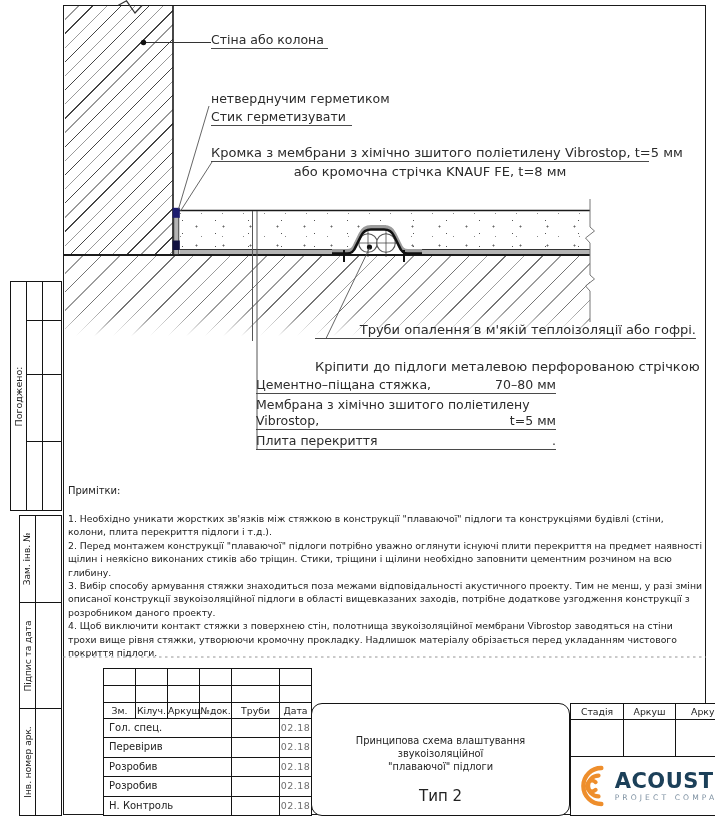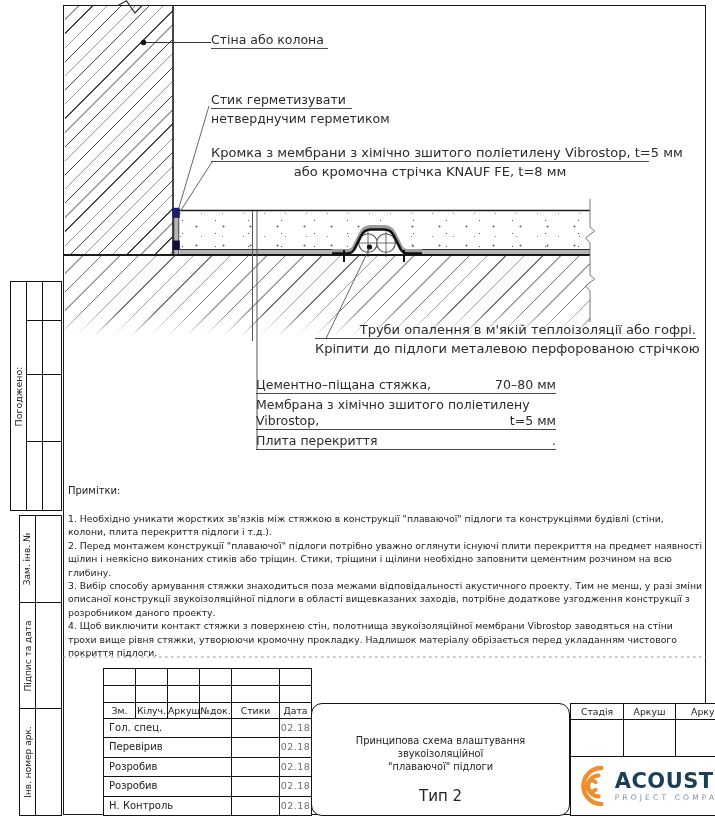--- a/index.html
+++ b/index.html
@@ -103,32 +103,32 @@
     <line x1="212" y1="162" x2="180.5" y2="211" stroke="#555" stroke-width="0.9"></line>
     <circle cx="369.5" cy="247" r="2.6" fill="#111"></circle>
     <line x1="369.5" y1="248" x2="326" y2="338.5" stroke="#555" stroke-width="0.9"></line>
 
     <line x1="63" y1="657" x2="706" y2="657" stroke="#888" stroke-width="0.9" stroke-dasharray="2.5 3.5"></line>
   </svg>
 
   <div class="abs lbl ul" style="left:211px;top:32px;padding-right:4px;">Стіна або колона</div>
 
   <div class="abs" style="left:211px;top:89px;">
+    <div class="lbl" style="margin-top:2px;">нетверднучим герметиком</div>
     <div class="lbl ul" style="display:inline-block;padding-right:6px;">Стик герметизувати</div>
-    <div class="lbl" style="margin-top:2px;">нетверднучим герметиком</div>
   </div>
 
   <div class="abs" style="left:211px;top:145px;width:438px;">
     <div class="lbl-sm ul">Кромка з мембрани з хімічно зшитого поліетилену Vibrostop, t=5 мм</div>
     <div class="lbl-sm" style="text-align:center;margin-top:2px;">або кромочна стрічка KNAUF FE, t=8 мм</div>
   </div>
 
   <div class="abs" style="left:315px;top:322px;width:381px;">
     <div class="lbl-sm ul" style="text-align:right;">Труби опалення в м'якій теплоізоляції або гофрі.</div>
-    <div class="lbl-sm" style="text-align:left;margin-top:2px;">Кріпити до підлоги металевою перфорованою стрічкою</div>
+    <div class="lbl-sm" style="text-align:left;margin-top:20px;">Кріпити до підлоги металевою перфорованою стрічкою</div>
   </div>
 
   <div class="abs layer-row ul" style="left:256px;top:377px;">
     <span>Цементно–піщана стяжка,</span>
     <span>70–80 мм</span>
   </div>
   <div class="abs layer-row" style="left:256px;top:397px;">
     <span>Мембрана з хімічно зшитого поліетилену</span>
   </div>
   <div class="abs layer-row ul" style="left:256px;top:413px;">
@@ -208,21 +208,21 @@
         <div class="tb-cell br" style="width:32px;"></div>
         <div class="tb-cell br" style="width:32px;"></div>
         <div class="tb-cell br" style="width:48px;"></div>
         <div class="tb-cell" style="flex:1;"></div>
     </div>
     <div class="tb-row bb" style="height:16px;">
       <div class="tb-cell br hdr" style="width:32px;">Зм.</div>
       <div class="tb-cell br hdr" style="width:32px;">Кілуч.</div>
       <div class="tb-cell br hdr" style="width:32px;">Аркуш</div>
       <div class="tb-cell br hdr" style="width:32px;">№док.</div>
-      <div class="tb-cell br hdr" style="width:48px;">Стики</div>
+      <div class="tb-cell br hdr" style="width:48px;">Труби</div>
       <div class="tb-cell hdr" style="flex:1;">Дата</div>
     </div>
     <div class="tb-row bb" style="flex:1;">
       <div class="tb-cell br role" style="width:128px;">Гол. спец.</div>
       <div class="tb-cell br" style="width:48px;"></div>
       <div class="tb-cell date" style="flex:1;">02.18</div>
     </div>
     <div class="tb-row bb" style="flex:1;">
       <div class="tb-cell br role" style="width:128px;">Перевірив</div>
       <div class="tb-cell br" style="width:48px;"></div>

